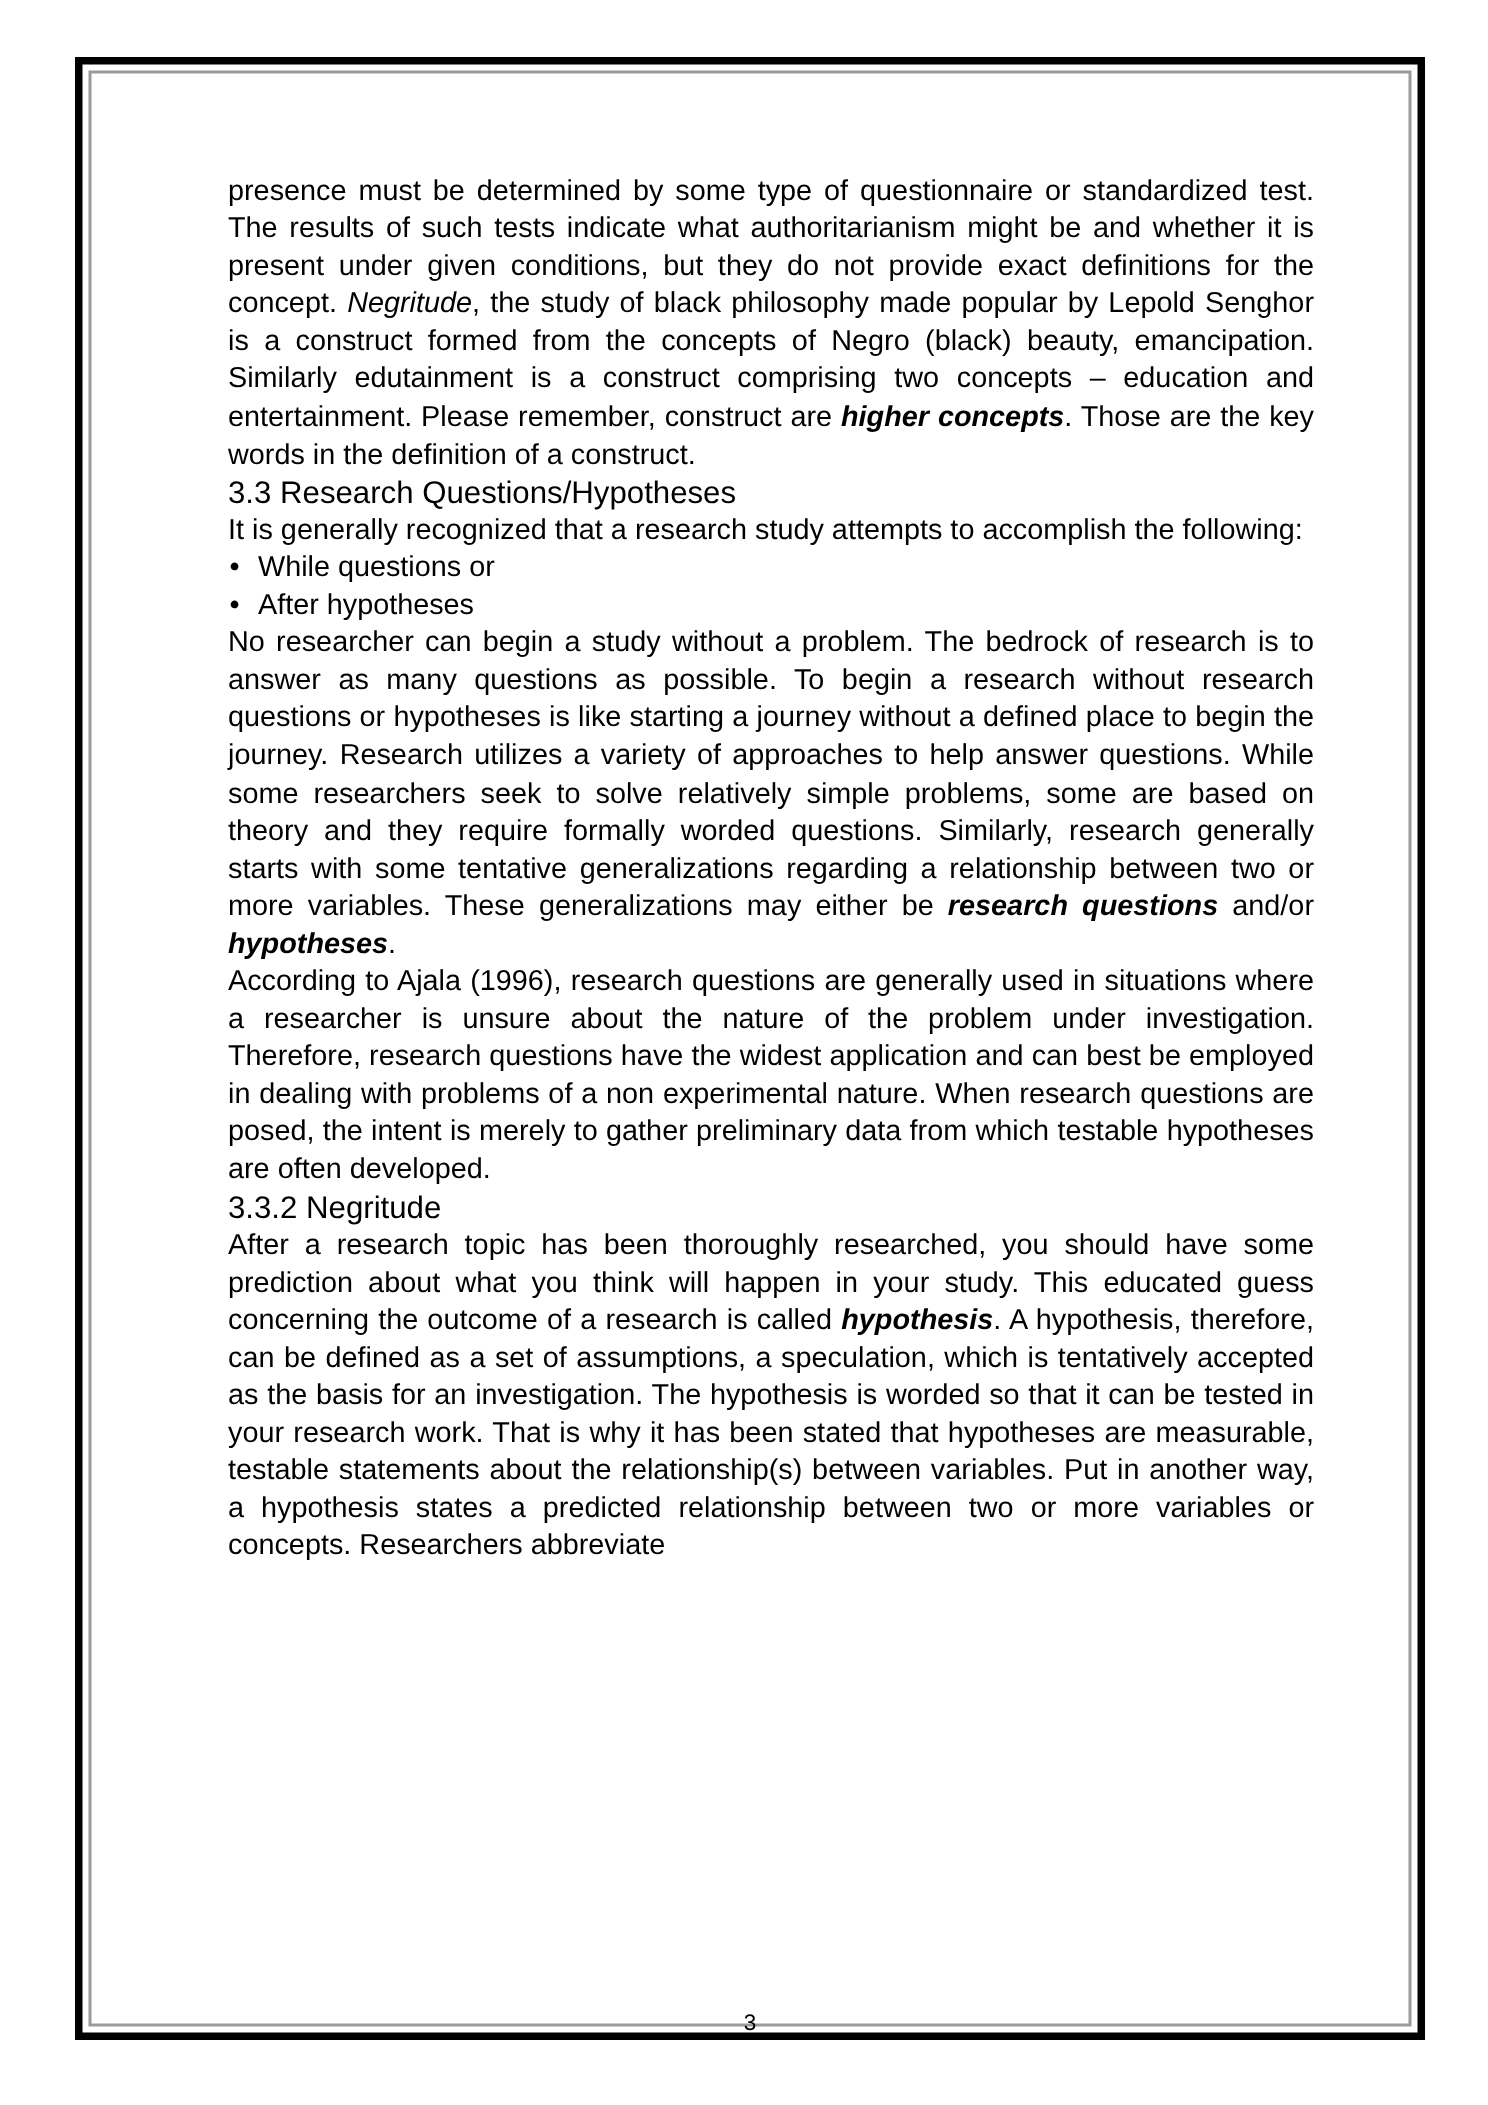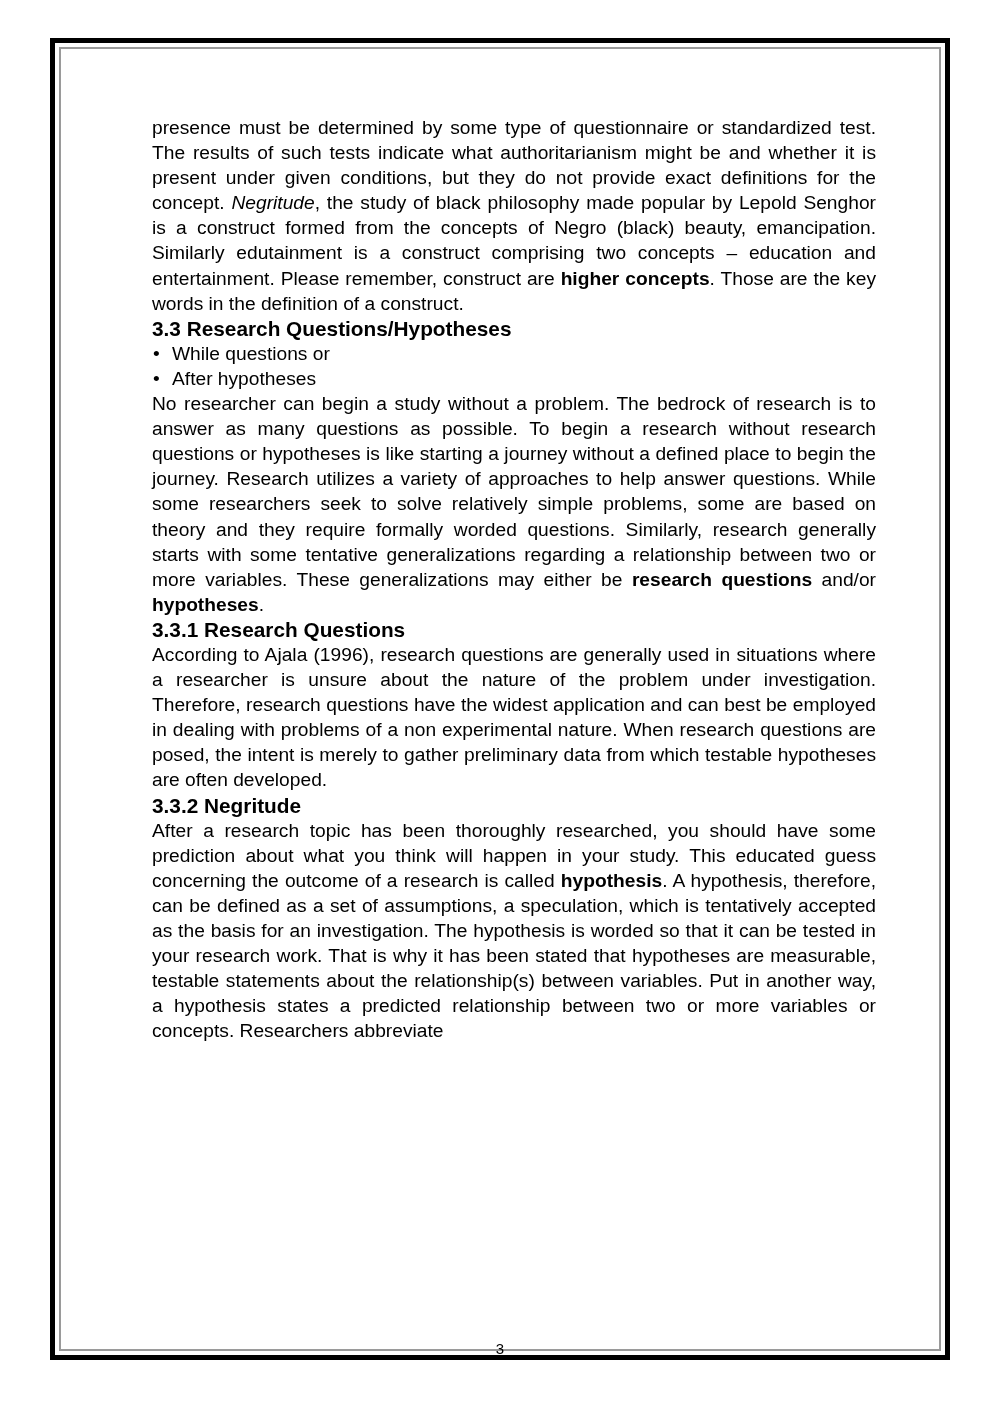--- a/index.html
+++ b/index.html
@@ -53,21 +53,21 @@
     line-height: 25.1px;
     text-align: justify;
     text-justify: inter-word;
     letter-spacing: 0.01px;
   }
 
   h2.section-heading {
     margin: 0;
     font-size: 20.8px;
     line-height: 25.1px;
-    font-weight: bold;
+    font-weight: normal;
     text-align: left;
   }
 
   ul.bullet-list {
     margin: 0;
     padding: 0;
     list-style: none;
   }
   ul.bullet-list li {
     margin: 0;
@@ -79,21 +79,21 @@
   }
   ul.bullet-list li .bullet-dot {
     position: absolute;
     left: 1px;
     top: 0;
     font-size: 19.2px;
     line-height: 25.1px;
   }
 
   .em-italic { font-style: italic; }
-  .em-bold { font-weight: bold; }
+  .em-bold { font-weight: bold; font-style: italic; }
 
   
   .page-number {
     position: absolute;
     left: 0;
     right: 0;
     top: 1297px;
     text-align: center;
     font-size: 15px;
     line-height: 18px;
@@ -102,26 +102,26 @@
 </head>
 <body>
 
 <div class="page-frame">
   <div class="page-frame-inner"></div>
 
   <div class="page-content">
     <div id="blocks-container">
         <p class="body-text"><span>presence must be determined by some type of questionnaire or standardized test. The results of such tests indicate what authoritarianism might be and whether it is present under given conditions, but they do not provide exact definitions for the concept. </span><span class="em-italic">Negritude</span><span>, the study of black philosophy made popular by Lepold Senghor is a construct formed from the concepts of Negro (black) beauty, emancipation. Similarly edutainment is a construct comprising two concepts – education and entertainment. Please remember, construct are </span><span class="em-bold">higher concepts</span><span>. Those are the key words in the definition of a construct.</span></p>
         <h2 class="section-heading">3.3 Research Questions/Hypotheses</h2>
+        <p class="body-text"><span>It is generally recognized that a research study attempts to accomplish the following:</span></p>
         <ul class="bullet-list">
           <li><span class="bullet-dot">•</span><span>While questions or</span></li>
           <li><span class="bullet-dot">•</span><span>After hypotheses</span></li>
         </ul>
         <p class="body-text"><span>No researcher can begin a study without a problem. The bedrock of research is to answer as many questions as possible. To begin a research without research questions or hypotheses is like starting a journey without a defined place to begin the journey. Research utilizes a variety of approaches to help answer questions. While some researchers seek to solve relatively simple problems, some are based on theory and they require formally worded questions. Similarly, research generally starts with some tentative generalizations regarding a relationship between two or more variables. These generalizations may either be </span><span class="em-bold">research questions</span><span> and/or </span><span class="em-bold">hypotheses</span><span>.</span></p>
-        <h2 class="section-heading">3.3.1 Research Questions</h2>
         <p class="body-text"><span>According to Ajala (1996), research questions are generally used in situations where a researcher is unsure about the nature of the problem under investigation. Therefore, research questions have the widest application and can best be employed in dealing with problems of a non experimental nature. When research questions are posed, the intent is merely to gather preliminary data from which testable hypotheses are often developed.</span></p>
         <h2 class="section-heading">3.3.2 Negritude</h2>
         <p class="body-text"><span>After a research topic has been thoroughly researched, you should have some prediction about what you think will happen in your study. This educated guess concerning the outcome of a research is called </span><span class="em-bold">hypothesis</span><span>. A hypothesis, therefore, can be defined as a set of assumptions, a speculation, which is tentatively accepted as the basis for an investigation. The hypothesis is worded so that it can be tested in your research work. That is why it has been stated that hypotheses are measurable, testable statements about the relationship(s) between variables. Put in another way, a hypothesis states a predicted relationship between two or more variables or concepts. Researchers abbreviate</span></p>
       </div>
   </div>
 
   <div class="page-number">3</div>
 </div>
 
 </body></html>

